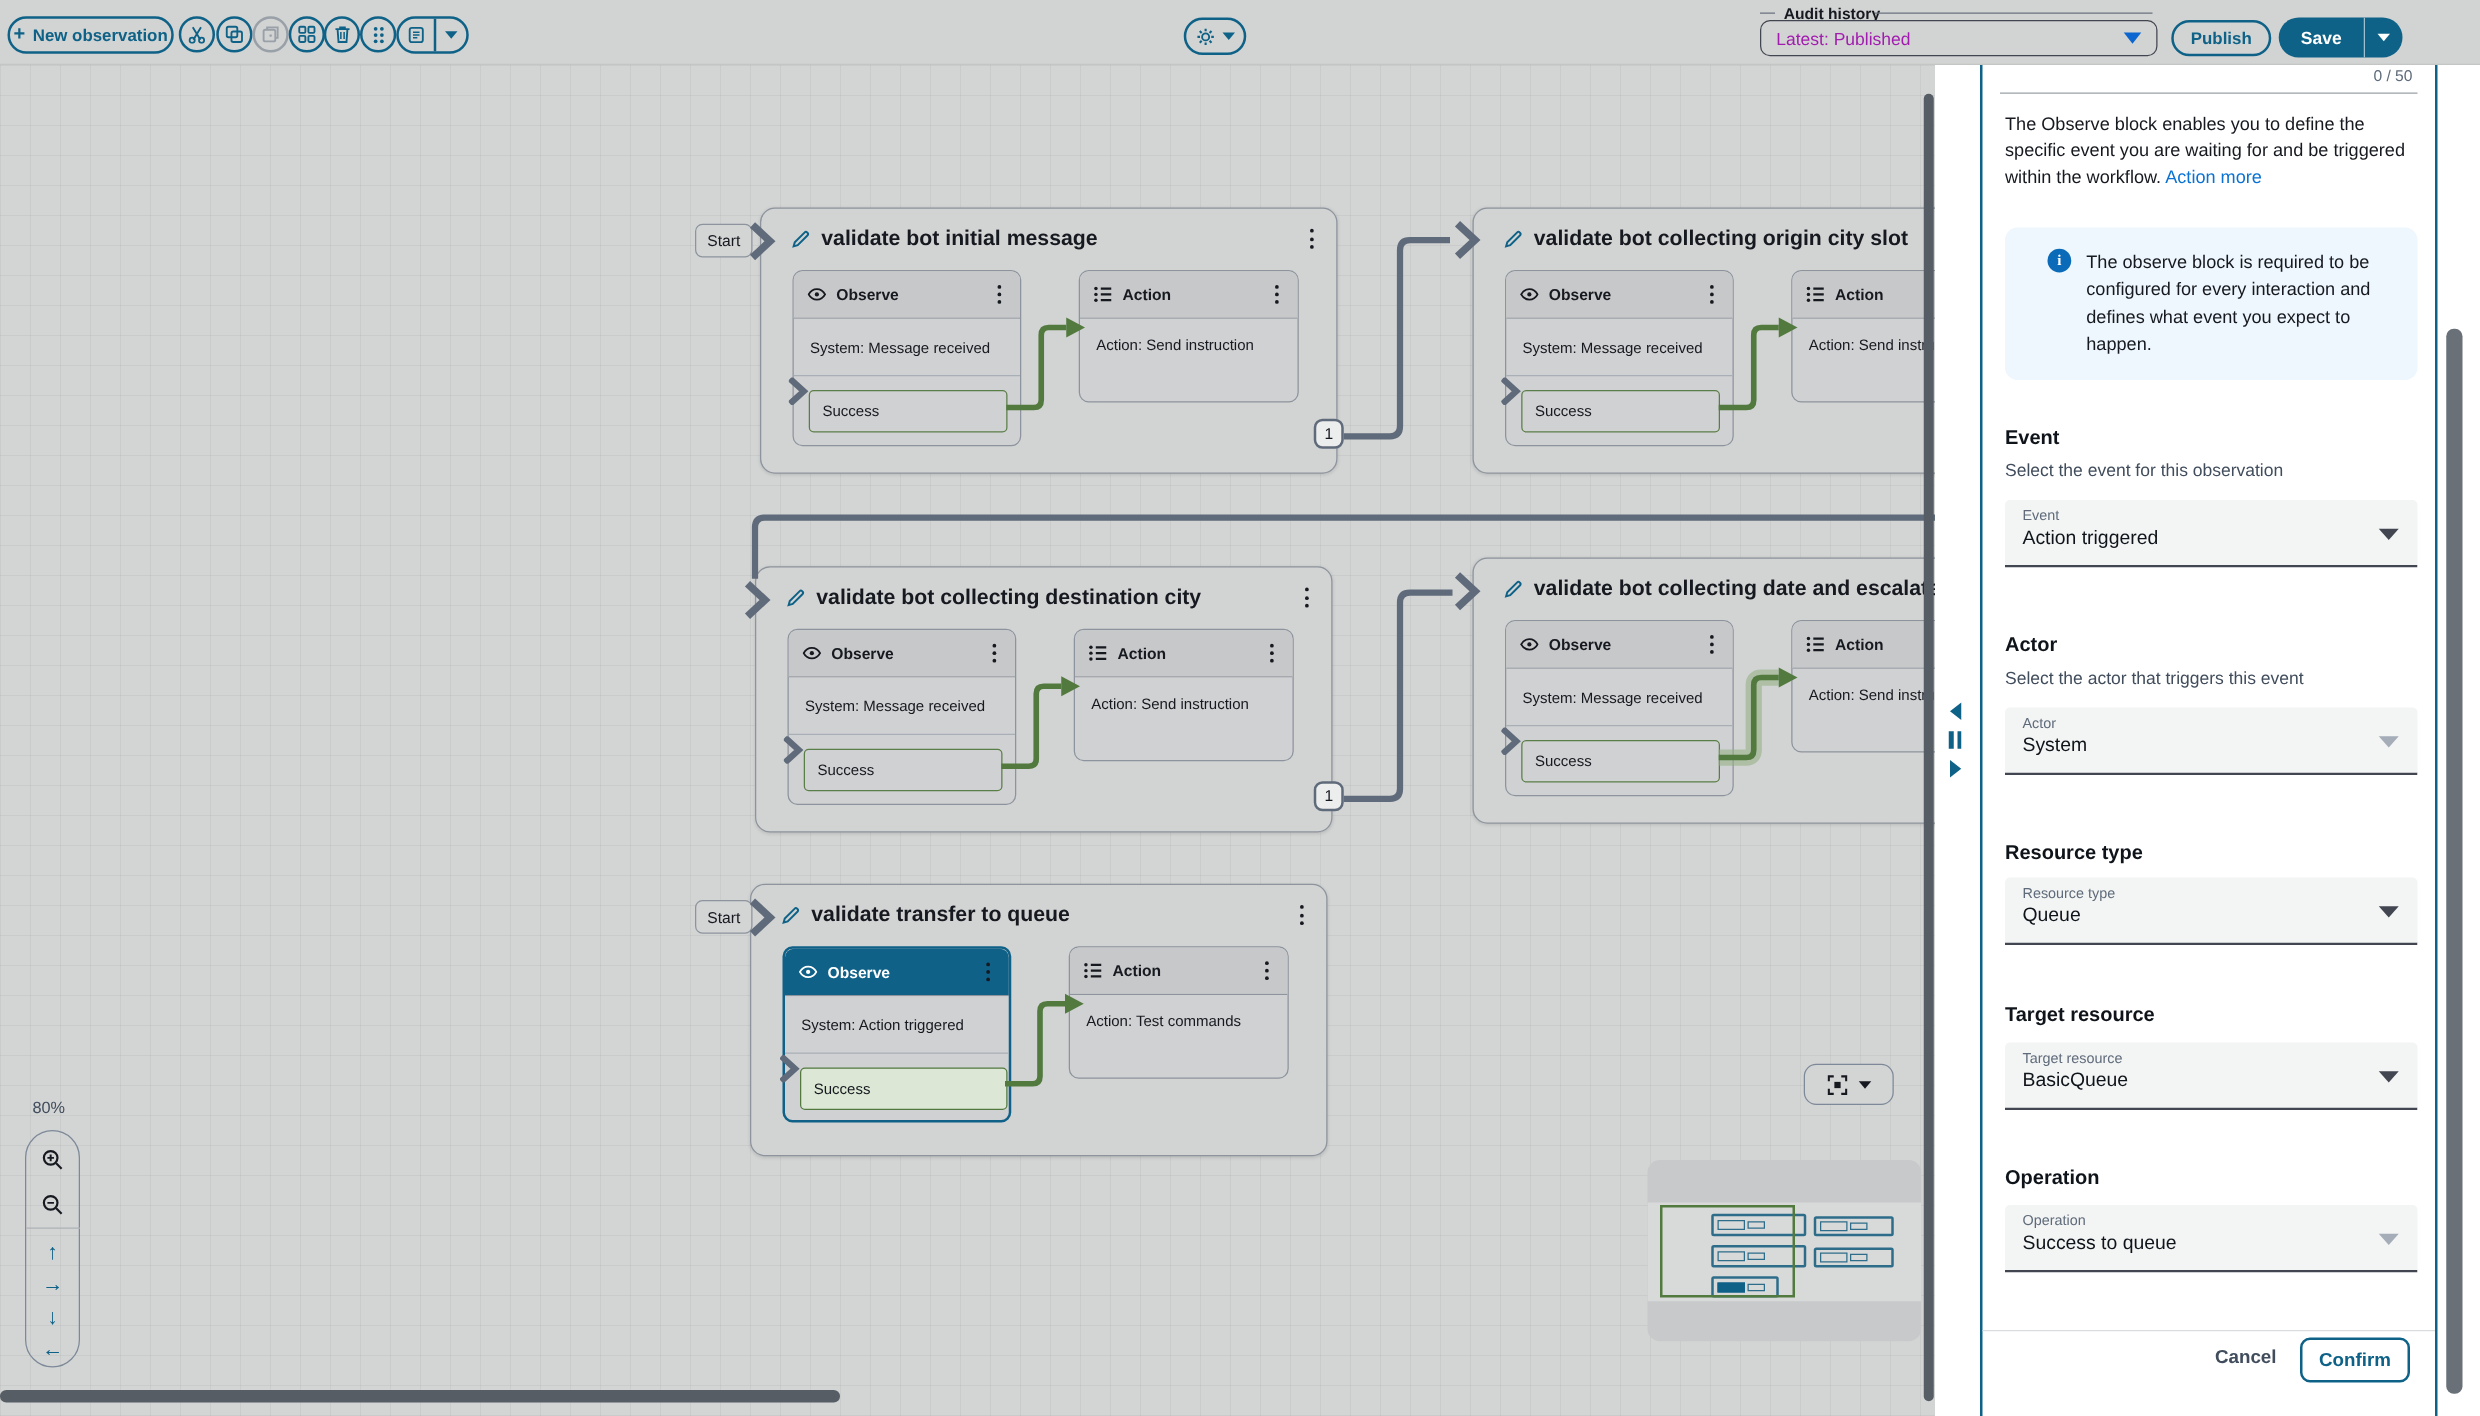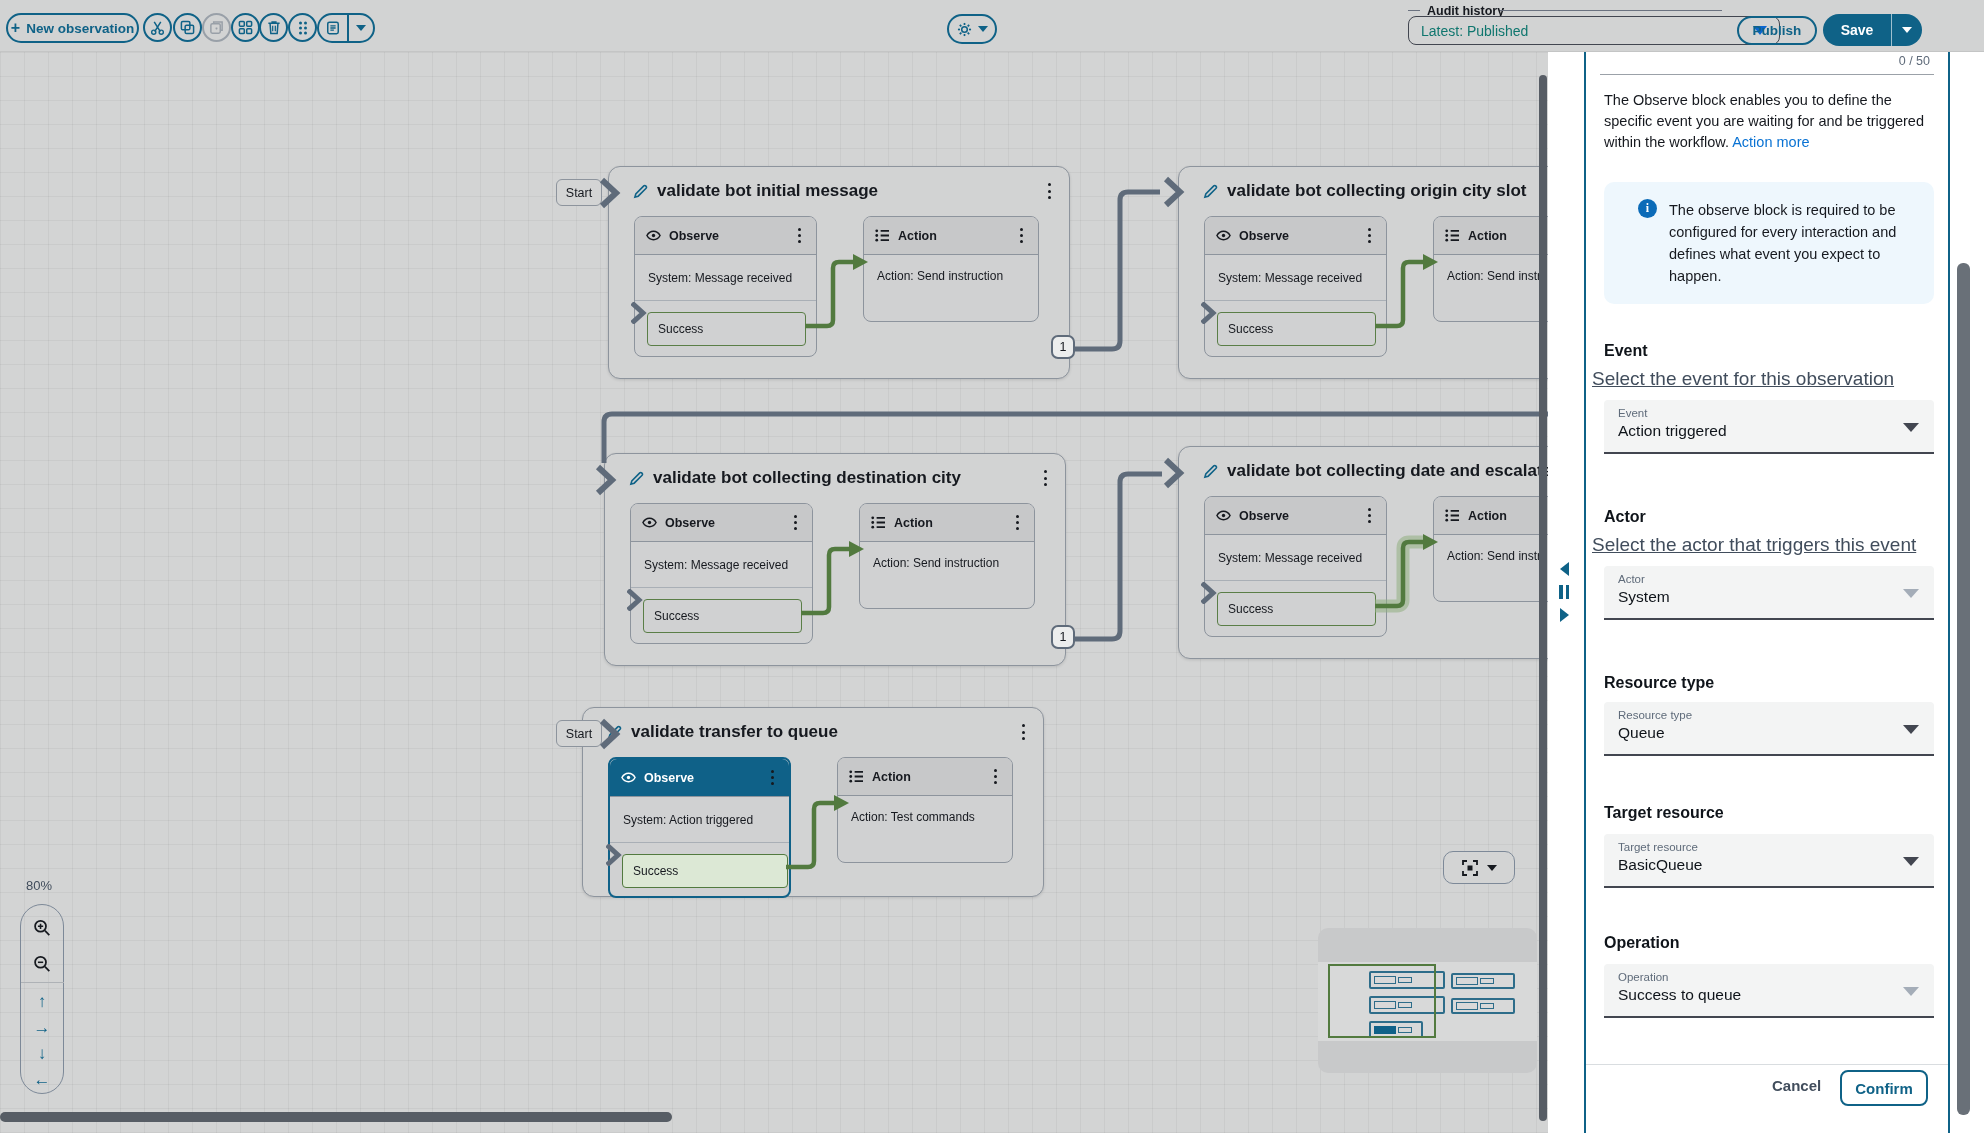--- a/index.html
+++ b/index.html
@@ -28,22 +28,22 @@
     border-radius:16px; display:flex; align-items:stretch; color:#0f6287; }
   #split-btn .seg1 { flex:1; display:flex; align-items:center; justify-content:center; border-right:2px solid #0f6287; }
   #split-btn .seg2 { width:24px; display:flex; align-items:center; justify-content:center; }
   #gear-btn { left:947px; top:14px; width:50px; height:30px; }
   #searchbox { position:absolute; left:1003px; top:14px; width:398px; height:31px; border:1.5px solid #7d8998;
     border-radius:8px; background:#d9dada; display:flex; align-items:center; padding:0 10px; gap:8px; }
   #searchbox .ph { font-style:italic; color:#424650; font-size:14px; }
   #audit-label { position:absolute; left:1427px; top:4px; font-size:12.5px; font-weight:bold; color:#16191f; }
   #audit-line { position:absolute; left:1500px; top:10px; width:222px; border-top:1.5px solid #6b7280; }
   #audit-line2 { position:absolute; left:1408px; top:10px; width:12px; border-top:1.5px solid #6b7280; }
-  #audit-dd { position:absolute; left:1408px; top:16px; width:372px; height:29px; border:1.5px solid #424650;
-    border-radius:8px; display:flex; align-items:center; padding:0 12px; font-size:14px; color:#0f766e; background:#d2d3d3; }
+  #audit-dd { position:absolute; left:1408px; top:16px; width:318px; height:29px; border:1.5px solid #424650;
+    border-radius:8px; display:flex; align-items:center; padding:0 12px; font-size:14px; color:#a21caf; background:#d2d3d3; }
   #audit-dd .caret { margin-left:auto; width:0; height:0; border-left:7px solid transparent;
     border-right:7px solid transparent; border-top:9px solid #0b66d0; }
   #publish-btn { left:1737px; top:16px; width:80px; height:29px; }
   #save-btn { position:absolute; left:1823px; top:14px; width:99px; height:32px; background:#0f6287;
     border-radius:16px; display:flex; color:#fff; overflow:hidden; }
   #save-btn .seg1 { flex:1; display:flex; align-items:center; justify-content:center; font-weight:bold;
     font-size:14px; border-right:1.5px solid rgba(255,255,255,.6);text-align:right; }
   #save-btn .seg2 { width:30px; display:flex; align-items:center; justify-content:center; }
   #save-btn .tri-down { border-top-color:#fff; }
 
@@ -109,21 +109,21 @@
   #panel .counter { position:absolute; right:18px; top:2px; font-size:12.5px; color:#5f6b7a; }
   #panel .topline { position:absolute; left:14px; right:14px; top:22px; border-top:1px solid #9ba1a8; }
   #panel .intro { position:absolute; left:18px; top:38px; width:328px; font-size:14.5px; line-height:21px; color:#16191f; }
   #panel .link { color:#0972d3; cursor:pointer; }
   #panel .infobox { position:absolute; left:18px; top:130px; width:330px; background:#eef7fd; border-radius:10px;
     padding:17px 14px 17px 34px; display:flex; gap:12px; }
   #panel .infobox .txt { width:242px; font-size:14.5px; line-height:22px; color:#16191f; }
   .info-i { width:19px; height:19px; border-radius:50%; background:#0b6bb8; color:#fff; font-size:12px; font-weight:bold;
     display:flex; align-items:center; justify-content:center; flex:none; font-family:"Liberation Serif",serif; }
   .sec-h { position:absolute; left:18px; font-size:16px; font-weight:bold; color:#0f141a; }
-  .sec-d { position:absolute; left:6px; font-size:19px; color:#414d5c;text-decoration:underline; }
+  .sec-d { position:absolute; left:18px; font-size:14px; color:#414d5c; }
   .field { position:absolute; left:18px; width:330px; height:54px; background:#f3f4f4;
     border-bottom:2px solid #424650; border-radius:4px 4px 0 0; padding:7px 14px; cursor:pointer; }
   .field .flabel { font-size:11.5px; color:#5f6b7a; margin-bottom:3px; }
   .field .fvalue { font-size:15.5px; color:#0f141a; }
   .field .fcaret { position:absolute; right:15px; top:23px; width:0; height:0; border-left:8px solid transparent;
     border-right:8px solid transparent; border-top:9px solid #424650; }
   .field.disabled .fcaret { border-top-color:#a4adb8; }
   #panel .footline { position:absolute; left:0; right:0; top:1012px; border-top:1px solid #d9dde0; }
   #cancel-btn { position:absolute; left:186px; top:1025px; font-size:15px; font-weight:bold; color:#414d5c; cursor:pointer; }
   #confirm-btn { position:absolute; left:254px; top:1018px; width:88px; height:36px; border:2px solid #0f6287;
@@ -337,21 +337,21 @@
       </div>
       <div class="block-body">Action: Send instruction</div>
     </div>
     <svg class="gwire" width="80" height="100">
       <path d="M6,79 H28 Q34,79 34,73 V21 Q34,15 40,15 H54" fill="none" stroke="#8fae7f" stroke-width="13" opacity="0.55"></path>
       <path d="M6,79 H28 Q34,79 34,73 V21 Q34,15 40,15 H54" fill="none" stroke="#527a3f" stroke-width="4.5"></path>
       <polygon points="54,7 69,15 54,23" fill="#527a3f"></polygon>
     </svg>
   </div>
 
-  <div class="card selected" style="left:582px;top:707px;height:190px;">
+  <div class="card selected" style="left:600px;top:707px;height:218px;">
     <div class="card-title-row">
       <svg width="15" height="15" viewBox="0 0 16 16">
           <path d="M2 14 L3 10.5 L11.5 2 a1.4 1.4 0 0 1 2 0 l0.5 0.5 a1.4 1.4 0 0 1 0 2 L5.5 13 Z" fill="none" stroke="#0f6287" stroke-width="1.7"></path>
         </svg>
       <span class="card-title">validate transfer to queue</span>
       <span class="kebab">
           <i></i>
           <i></i>
           <i></i>
         </span>

